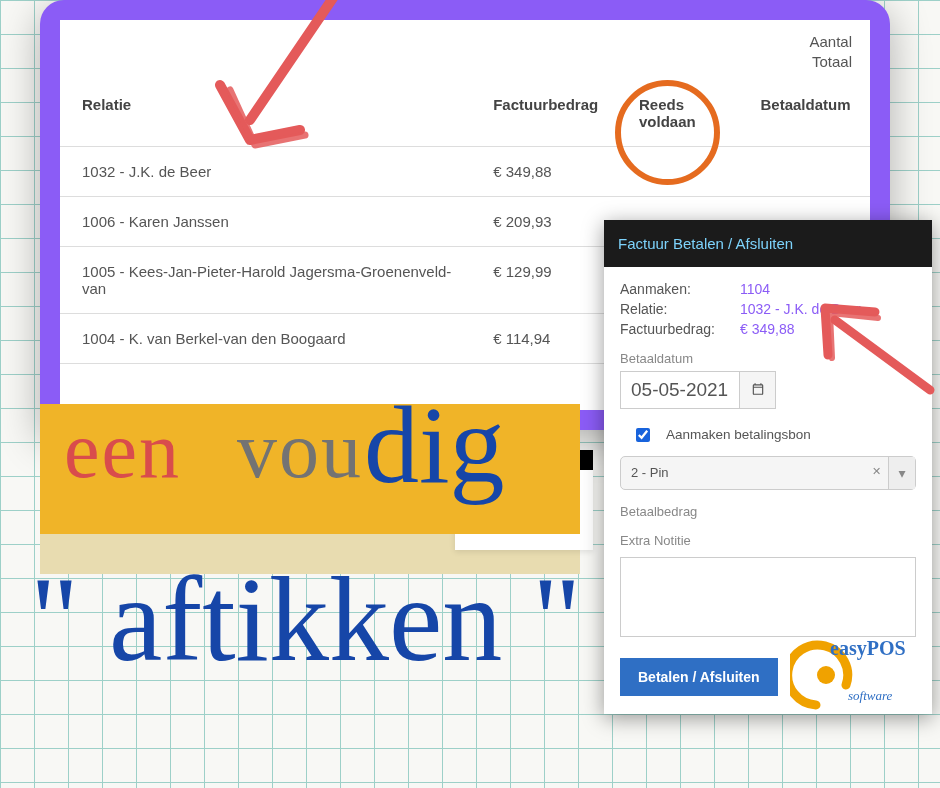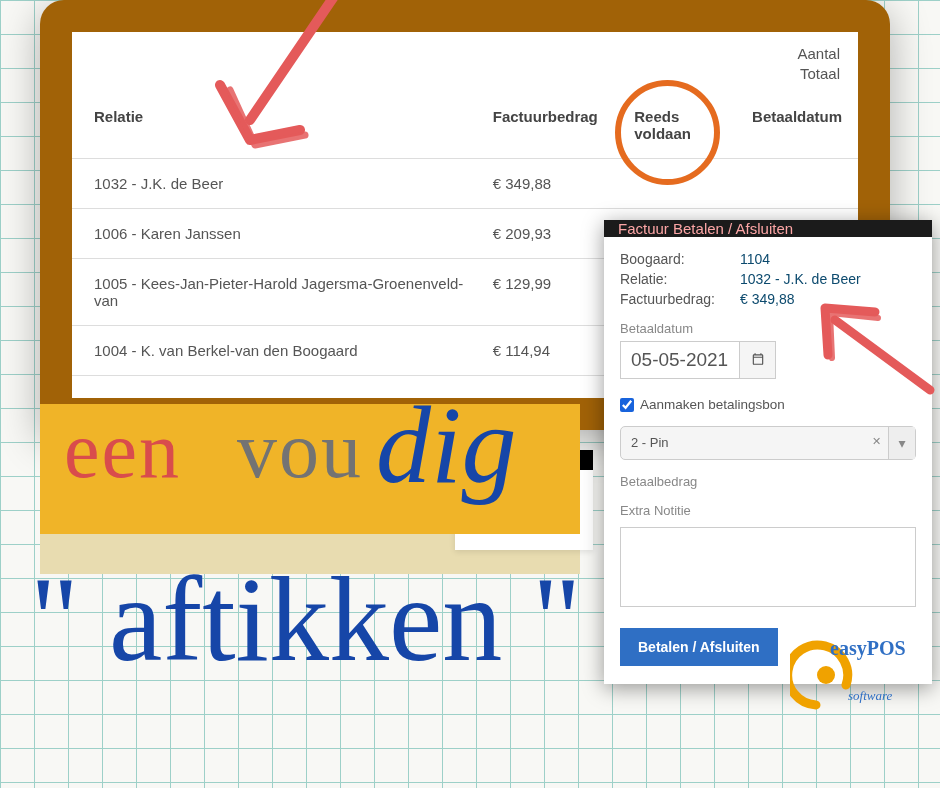--- a/index.html
+++ b/index.html
@@ -22,23 +22,23 @@
     background-size: 34px 34px;
     z-index: 0;
   }
   
   .tablet {
     position: absolute;
     left: 40px;
     top: 0px;
     width: 850px;
     height: 430px;
-    background: #a16207;
+    background: #8b5cf6;
     border-radius: 24px 24px 0 0;
-    padding: 32px;
+    padding: 20px;
     z-index: 2;
     box-shadow: 0 10px 40px rgba(0,0,0,.3);
   }
   .tablet-screen {
     background: #fff;
     width: 100%;
     height: 100%;
     position: relative;
     overflow: hidden;
   }
@@ -88,21 +88,21 @@
   .script-text {
     position: absolute;
     z-index: 10;
     font-family: "Brush Script MT", "Segoe Script", cursive;
     font-size: 80px;
     line-height: 1;
     pointer-events: none;
   }
   .script-een { color:#d94c4c; left:64px; top:410px; letter-spacing: 2px;}
   .script-vou { color:#737373; left:237px; top:410px; letter-spacing: 2px;}
-  .script-dig { color:#1646a8; left:376px; top:390px; font-size:110px;font-style:italic;}
+  .script-dig { color:#1646a8; left:364px; top:390px; font-size:110px;}
   .script-aftikken { color:#1646a8; left:30px; top:560px; font-size:120px;}
 
   
   .tan-band {
     position:absolute;
     left:40px;
     top:534px;
     width:540px;
     height:40px;
     background:#e8dcb0;
@@ -154,28 +154,28 @@
     top:220px;
     width:328px;
     background:#fff;
     z-index:15;
     box-shadow:0 4px 20px rgba(0,0,0,.4);
     font-size:14px;
     color:#555;
   }
   .popup-header {
     background:#1b1b1b;
-    color:#fca5a5;
-    padding:0 14px;
+    color:#7dd3fc;
+    padding:15px 14px;
     font-size:15px;
   }
   .popup-body { padding:14px 16px 18px; }
   .info-row { display:flex; margin-bottom:4px; font-size:14px;}
   .info-label { width:120px; color:#555;}
-  .info-val { color:#0c4a6e;}
+  .info-val { color:#8b5cf6;}
   .form-group { margin:14px 0 0; }
   .form-label { display:block; color:#888; font-size:13px; margin-bottom:5px;}
   .date-wrap { display:flex;}
   .date-input {
     border:1px solid #ccc;
     padding:7px 10px;
     width:120px;
     font-size:19px;
     color:#555;
   }
@@ -183,21 +183,21 @@
     border:1px solid #ccc;
     border-left:none;
     background:#f5f5f5;
     width:36px;
     display:flex;
     align-items:center;
     justify-content:center;
     cursor:pointer;
   }
   .date-btn svg { width:14px; height:14px; fill:#555;}
-  .check-row { display:flex; align-items:center; gap:6px; margin-top:18px; font-size:13.5px;}
+  .check-row { display:flex; align-items:center; gap:16px; margin-top:18px; font-size:13.5px;margin-left:16px;}
   .check-row input { width:14px; height:14px; accent-color:#1863dc;}
   .select-box {
     display:flex;
     border:1px solid #ccc;
     background:#f5f5f5;
     border-radius:5px;
   }
   .select-box .sel-text { flex:1; padding:8px 10px; font-size:13px; color:#555;}
   .select-box .sel-x {
     width:24px; text-align:center; color:#888;
@@ -309,21 +309,21 @@
 
 <div class="script-text script-een">een</div>
 <div class="script-text script-vou">vou</div>
 <div class="script-text script-dig">dig</div>
 <div class="script-text script-aftikken">" aftikken "</div>
 
 <div class="popup">
   <div class="popup-header">Factuur Betalen / Afsluiten</div>
   <div class="popup-body">
     <div class="info-row">
-      <div class="info-label">Boogaard:</div>
+      <div class="info-label">Aanmaken:</div>
       <div class="info-val">1104</div>
     </div>
     <div class="info-row">
       <div class="info-label">Relatie:</div>
       <div class="info-val">1032 - J.K. de Beer</div>
     </div>
     <div class="info-row">
       <div class="info-label">Factuurbedrag:</div>
       <div class="info-val">€ 349,88</div>
     </div>

